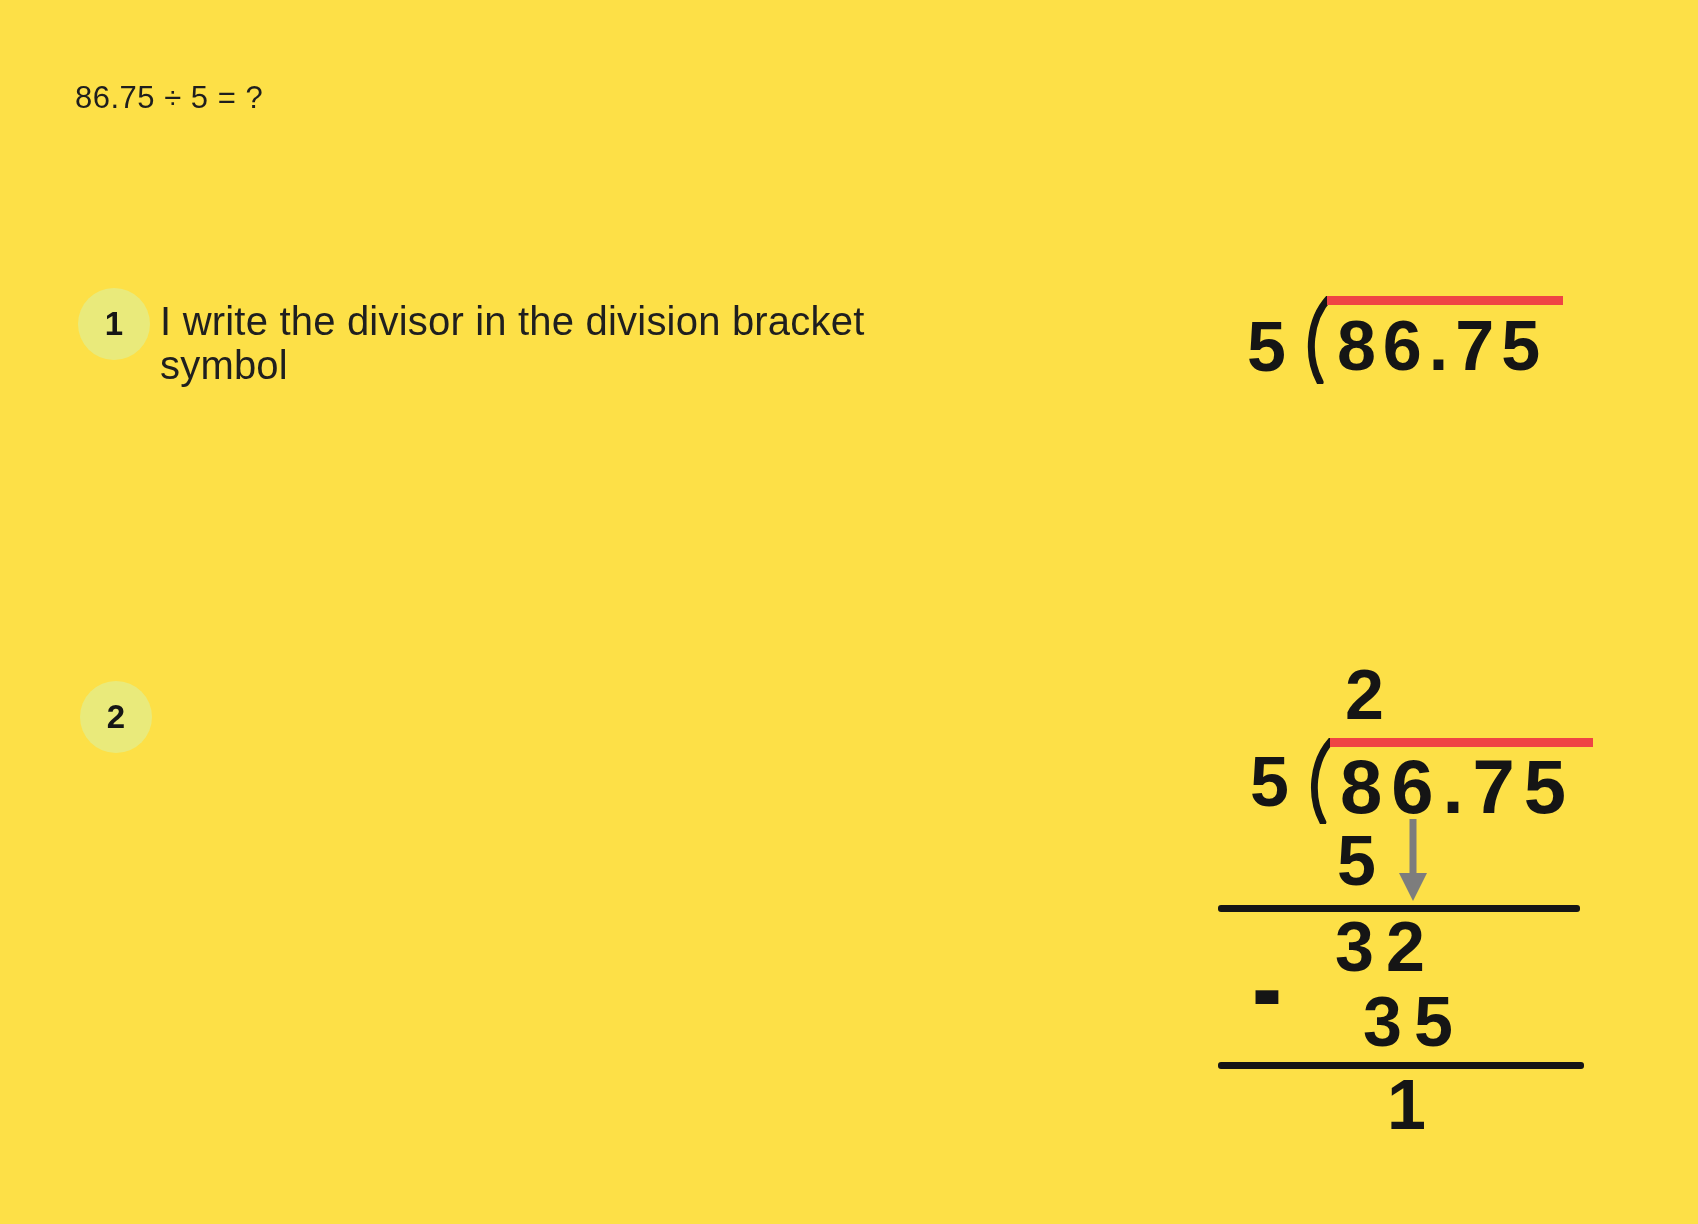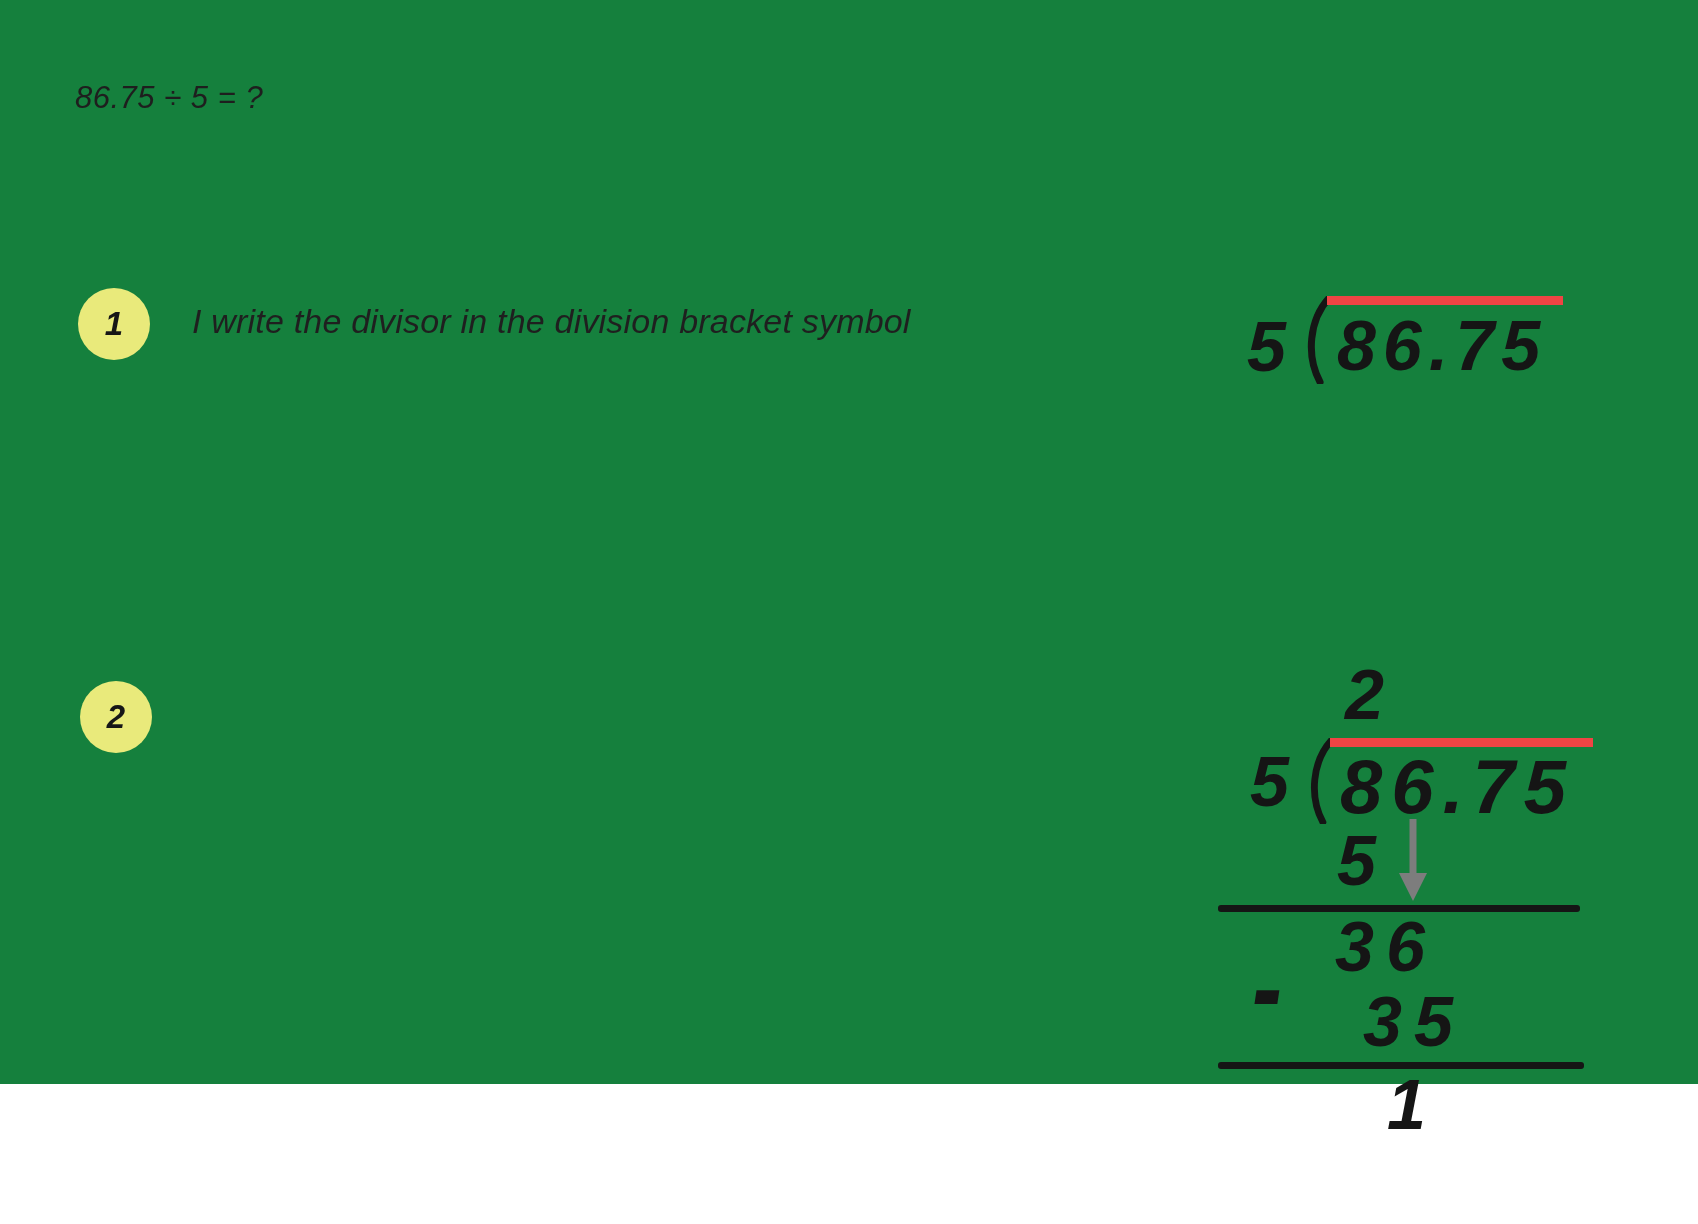--- a/index.html
+++ b/index.html
@@ -1,32 +1,32 @@
 <!DOCTYPE html>
 <html><head>
 <meta charset="utf-8">
 <style>
   * { margin:0; padding:0; box-sizing:border-box; }
   html,body { width:1698px; height:1224px; background:#ffffff; overflow:hidden;
               font-family:"Liberation Sans", sans-serif; }
-  .page { position:relative; width:1698px; height:1084px; background:#15803d;font-style:italic; }
+  .page { position:relative; width:1698px; height:1224px; background:#fde047; }
 
   
   .equation { position:absolute; left:75px; top:80px; font-size:31px; font-weight:500;
               color:#1e1e1e; letter-spacing:0.5px; }
 
   
   .badge { position:absolute; width:72px; height:72px; border-radius:50%;
            display:flex; align-items:center; justify-content:center; }
   .badge span { font-size:33px; font-weight:700; color:#161616; }
   .badge-1 { left:78px; top:288px; }
   .badge-2 { left:80px; top:681px; }
 
-  .step-text { position:absolute; font-size:34px; font-weight:500; line-height:44px;
-               color:#1f1f1f; letter-spacing:0.2px;margin-left:32px; }
+  .step-text { position:absolute; font-size:40px; font-weight:500; line-height:44px;
+               color:#1f1f1f; letter-spacing:0.2px; }
   .step-text .tline { display:block; }
   .t1 { left:160px; top:299px; width:760px; }
   .t2 { left:163px; top:695px; width:900px; }
 
   
   .num { font-weight:800; font-size:70px; line-height:1; color:#151515; letter-spacing:6px; }
   .ldivrow { display:flex; align-items:flex-start; }
   .ldivrow .divisor { padding-right:10px; letter-spacing:0; }
   .paren { flex-shrink:0; margin-right:-5px; display:block; }
   .dividend { border-top:9px solid #ef4444; padding:6px 16px 0 10px; letter-spacing:7px; }
@@ -93,21 +93,21 @@
 
     <span class="num partial">5</span>
 
     <svg class="arrow" width="30" height="84" viewBox="0 0 30 84">
       <line x1="15" y1="1" x2="15" y2="58" stroke="#7d7d7d" stroke-width="7"></line>
       <polygon points="1,55 29,55 15,83" fill="#7d7d7d"></polygon>
     </svg>
 
     <div class="rule rule-2"></div>
 
-    <span class="num n36">36</span>
+    <span class="num n36">32</span>
 
     <span class="minus">-</span>
 
     <span class="num n35">35</span>
 
     <div class="rule rule-3"></div>
 
     <span class="num rem">1</span>
   </div>
 

